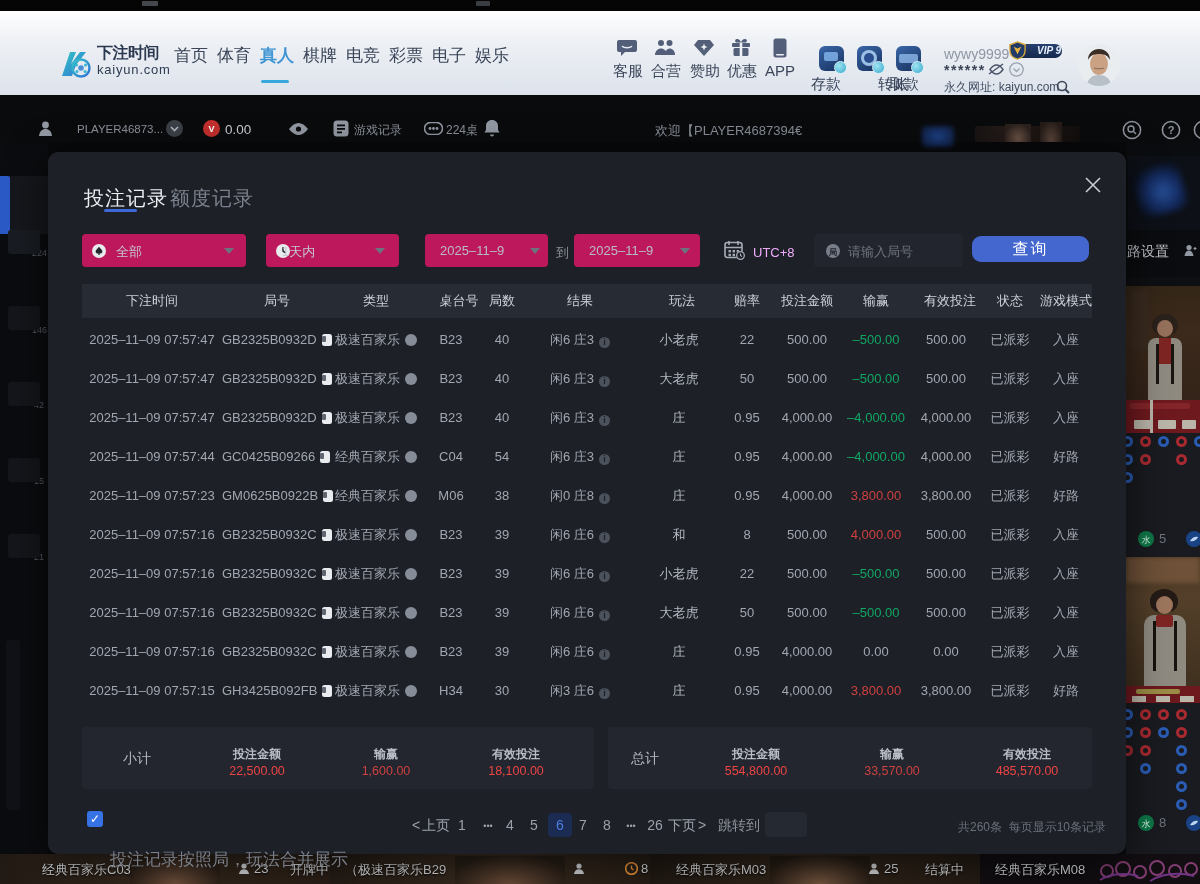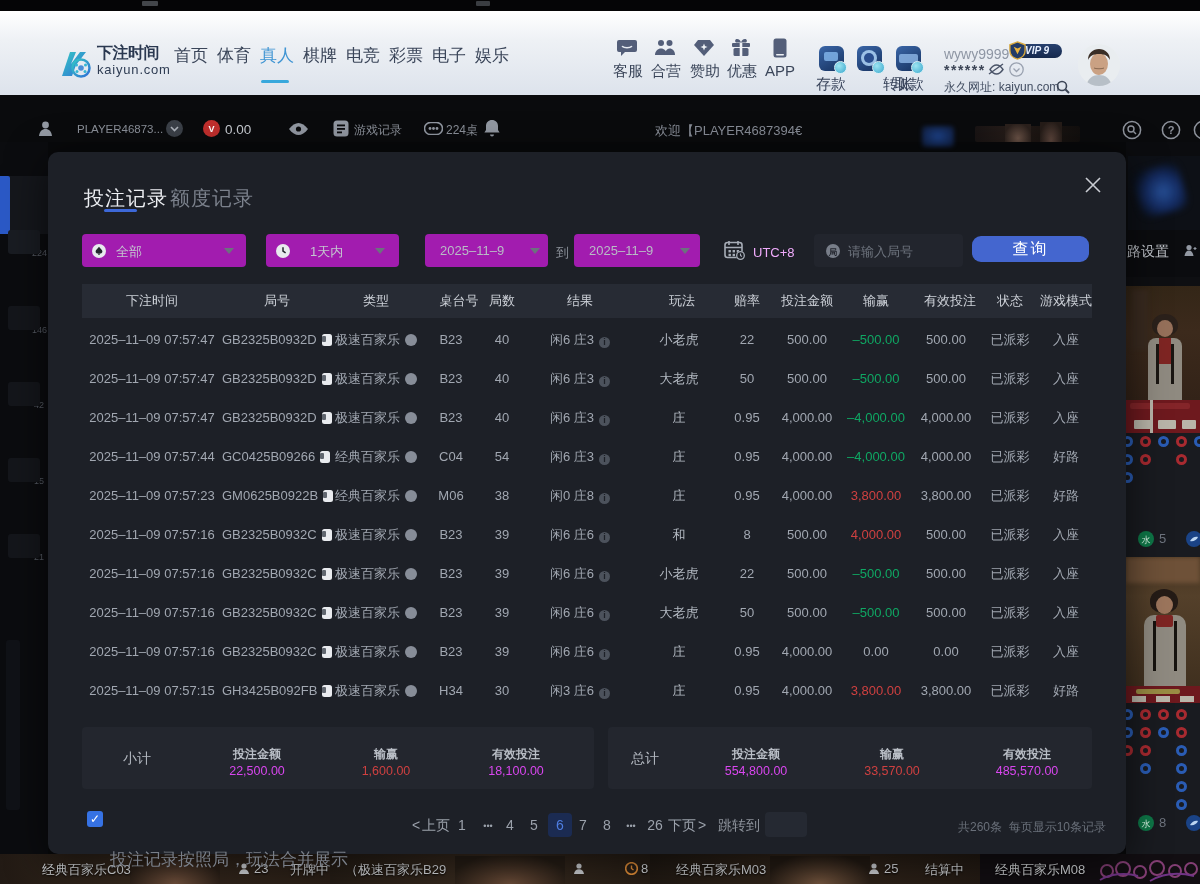--- a/index.html
+++ b/index.html
@@ -7,63 +7,63 @@
 #app{position:relative;width:1200px;height:884px}
 .abs{position:absolute}
 
 .topstrip{position:absolute;left:0;top:0;width:1200px;height:11px;background:#050506}
 
 .hdr{position:absolute;left:0;top:11px;width:1200px;height:84px;background:linear-gradient(180deg,#ffffff 0%,#eef1f5 35%,#dde3ec 100%)}
 .brandtxt{position:absolute;left:97px;top:32px;font-size:16px;font-weight:bold;color:#2a3850;letter-spacing:-0.5px}
 .brandsub{position:absolute;left:97px;top:51px;font-size:13px;font-weight:normal;color:#2e3c53;letter-spacing:0.8px}
 .nav{position:absolute;left:174px;top:33px;display:flex;column-gap:9px}
 .nav span{width:34px;font-size:17px;color:#3a4559;text-align:center}
-.nav span.on{color:#4095d3;font-weight:normal}
+.nav span.on{color:#4095d3;font-weight:bold}
 .navline{position:absolute;left:261px;top:69px;width:28px;height:3px;border-radius:2px;background:#38a8dc}
 .svc{position:absolute;top:0;text-align:center}
 .svc .lb{font-size:15px;color:#3a4559}
 .payic{position:absolute;top:35px;width:25px;height:25px;border-radius:6px;background:linear-gradient(150deg,#3a66a8,#16315e)}
 .payic:after{content:"";position:absolute;right:-3px;bottom:-3px;width:11px;height:11px;border-radius:50%;background:radial-gradient(circle at 35% 35%,#9fe5f2,#38a7cd);border:1px solid #d7eef5}
-.paylb{position:absolute;top:64px;font-size:15px;color:#38435a;width:40px;text-align:center}
+.paylb{position:absolute;top:64px;font-size:15px;color:#38435a;width:40px;text-align:left}
 .uname{position:absolute;left:944px;top:35px;font-size:14px;color:#8e96a4}
 .vip{position:absolute;left:1009px;top:33px;width:50px;height:14px;background:linear-gradient(180deg,#27406e,#16294d);border-radius:8px}
-.vip .vtx{position:absolute;left:13px;top:1px;font-size:10px;font-weight:bold;color:#e8f0ff;font-style:italic}
+.vip .vtx{position:absolute;left:25px;top:1px;font-size:10px;font-weight:bold;color:#e8f0ff;font-style:italic}
 .vip .shield{position:absolute;left:-4px;top:-3px;width:19px;height:19px}
 .stars{position:absolute;left:944px;top:51px;font-size:14px;font-weight:bold;color:#3c4556;letter-spacing:1.5px}
 .permurl{position:absolute;left:944px;top:68px;font-size:12px;color:#434e62}
 .avatar{position:absolute;left:1078px;top:33px;width:42px;height:42px;border-radius:50%;overflow:hidden;background:linear-gradient(180deg,#f2f4f6 0%,#e3e7ea 100%)}
 
 .subbar{position:absolute;left:0;top:95px;width:1200px;height:47px;background:#0a0b0d}
 .sb{position:absolute;font-size:12px;color:#8b9099}
 
 .modal{position:absolute;left:48px;top:152px;width:1078px;height:702px;background:#1d2027;border-radius:10px;box-shadow:0 8px 40px rgba(0,0,0,.6)}
 .tab1{position:absolute;left:84px;top:185px;font-size:20px;color:#eceef2;letter-spacing:1px}
 .tab2{position:absolute;left:170px;top:185px;font-size:20px;color:#7b818c;letter-spacing:1px}
 .tabline{position:absolute;left:104px;top:209px;width:33px;height:3px;border-radius:2px;background:#3d68d8}
 .xclose{position:absolute;left:1084px;top:176px;width:18px;height:18px}
-.sel{position:absolute;top:234px;height:33px;background:#a21caf;border-radius:4px}
+.sel{position:absolute;top:234px;height:33px;background:#be185d;border-radius:4px}
 .sel .tx{position:absolute;top:9px;font-size:13px;color:#c3c7cf}
 .caret{position:absolute;top:14px;width:0;height:0;border-left:5px solid transparent;border-right:5px solid transparent;border-top:6px solid #6c727e}
 .btn{position:absolute;left:972px;top:236px;width:117px;height:26px;background:#4466cf;border-radius:9px;color:#fff;font-size:16px;text-align:center;line-height:26px;letter-spacing:2px}
 
 .thead{position:absolute;left:82px;top:284px;width:1010px;height:34px;background:#272b34;display:flex;align-items:center}
 .thead .c{font-size:13px;color:#ced2d9}
 .tr{position:absolute;left:82px;width:1010px;height:39px;display:flex;align-items:center}
 .c{flex:none;text-align:center;font-size:13px;color:#a1a7b1;white-space:nowrap}
 .w1{width:140px}.w2{width:110px}.w3{width:88px}.w4{width:62px}.w5{width:40px}.w6{width:116px}.w7{width:82px}.w8{width:54px}.w9{width:66px}.w10{width:72px}.w11{width:68px}.w12{width:60px}.w13{width:52px}
 .grn{color:#0fa763!important}
 .red{color:#cf4040!important}
 .cpy{display:inline-block;width:10px;height:12px;border-radius:2.5px;background:#e9ebef;margin-left:5px;margin-right:2px;vertical-align:-1.5px;position:relative;overflow:hidden}
 .cpy:before{content:"";position:absolute;left:0;top:2px;width:4px;height:6px;background:#60666f;border-radius:1px}
 .gdot{display:inline-block;width:12px;height:12px;border-radius:50%;background:#878d98;margin-left:5px;vertical-align:-2px}
 .sdot{display:inline-block;width:11px;height:11px;border-radius:50%;background:#4c525c;margin-left:5px;vertical-align:-1px;color:#1d2027;font-size:9px;line-height:11px;font-weight:bold}
 
 .sumbox{position:absolute;top:727px;height:62px;background:#23262e;border-radius:4px}
 .slab{position:absolute;top:19px;font-size:12px;font-weight:bold;color:#b9bec6;transform:translateX(-50%)}
-.sval{position:absolute;top:37px;font-size:12.5px;color:#d946ef;transform:translateX(-50%);white-space:nowrap}
+.sval{position:absolute;top:37px;font-size:12.5px;color:#ef4444;transform:translateX(-50%);white-space:nowrap}
 .stitle{position:absolute;top:23px;font-size:14px;color:#b4b9c1;transform:translateX(-50%)}
 
 .chk{position:absolute;left:87px;top:811px;width:16px;height:16px;background:#3672e4;border-radius:3px;color:#fff;font-size:12px;line-height:16px;text-align:center}
 .chktx{position:absolute;left:110px;top:848px;font-size:17px;color:#797f89}
 .pg{position:absolute;top:817px;font-size:14px;color:#9ba1ab;transform:translateX(-50%);white-space:nowrap}
 .pg6{position:absolute;left:548px;top:813px;width:24px;height:24px;background:#1b2b52;border-radius:4px;color:#4e7de2;font-size:14px;text-align:center;line-height:24px}
 .jmp{position:absolute;left:765px;top:812px;width:42px;height:25px;background:#252932;border-radius:4px}
 .cnt{position:absolute;left:958px;top:819px;font-size:12px;color:#696f79}
 
 .rc{position:absolute;overflow:hidden}
@@ -410,21 +410,21 @@
           <path d="M7 2.8C8.2 4.6 10.4 5.8 10.4 7.6a1.9 1.9 0 01-3 1.55L8 10.8h-2l.6-1.65a1.9 1.9 0 01-3-1.55C3.6 5.8 5.8 4.6 7 2.8z" fill="#23262d"></path>
         </svg>
         <span class="tx" style="left:34px">全部</span>
         <span class="caret" style="left:142px"></span>
     </div>
     <div class="sel" style="left:266px;width:133px">
       <svg class="abs" style="left:10px;top:9.5px" width="14" height="14" viewBox="0 0 14 14">
           <circle cx="7" cy="7" r="7" fill="#e8eaee"></circle>
           <path d="M7 3.2V7l2.6 1.8" stroke="#23262d" stroke-width="1.5" fill="none"></path>
         </svg>
-      <span class="tx" style="left:44px">1天内</span>
+      <span class="tx" style="left:16px">1天内</span>
         <span class="caret" style="left:109px"></span>
     </div>
     <div class="sel" style="left:425px;width:123px">
       <span class="tx" style="left:15px;color:#b8bdc5">2025–11–9</span>
         <span class="caret" style="left:105px"></span>
     </div>
     <div class="abs" style="left:556px;top:244px;font-size:13px;color:#8b9099">到</div>
     <div class="sel" style="left:574px;width:126px">
       <span class="tx" style="left:15px;color:#b8bdc5">2025–11–9</span>
         <span class="caret" style="left:106px"></span>

